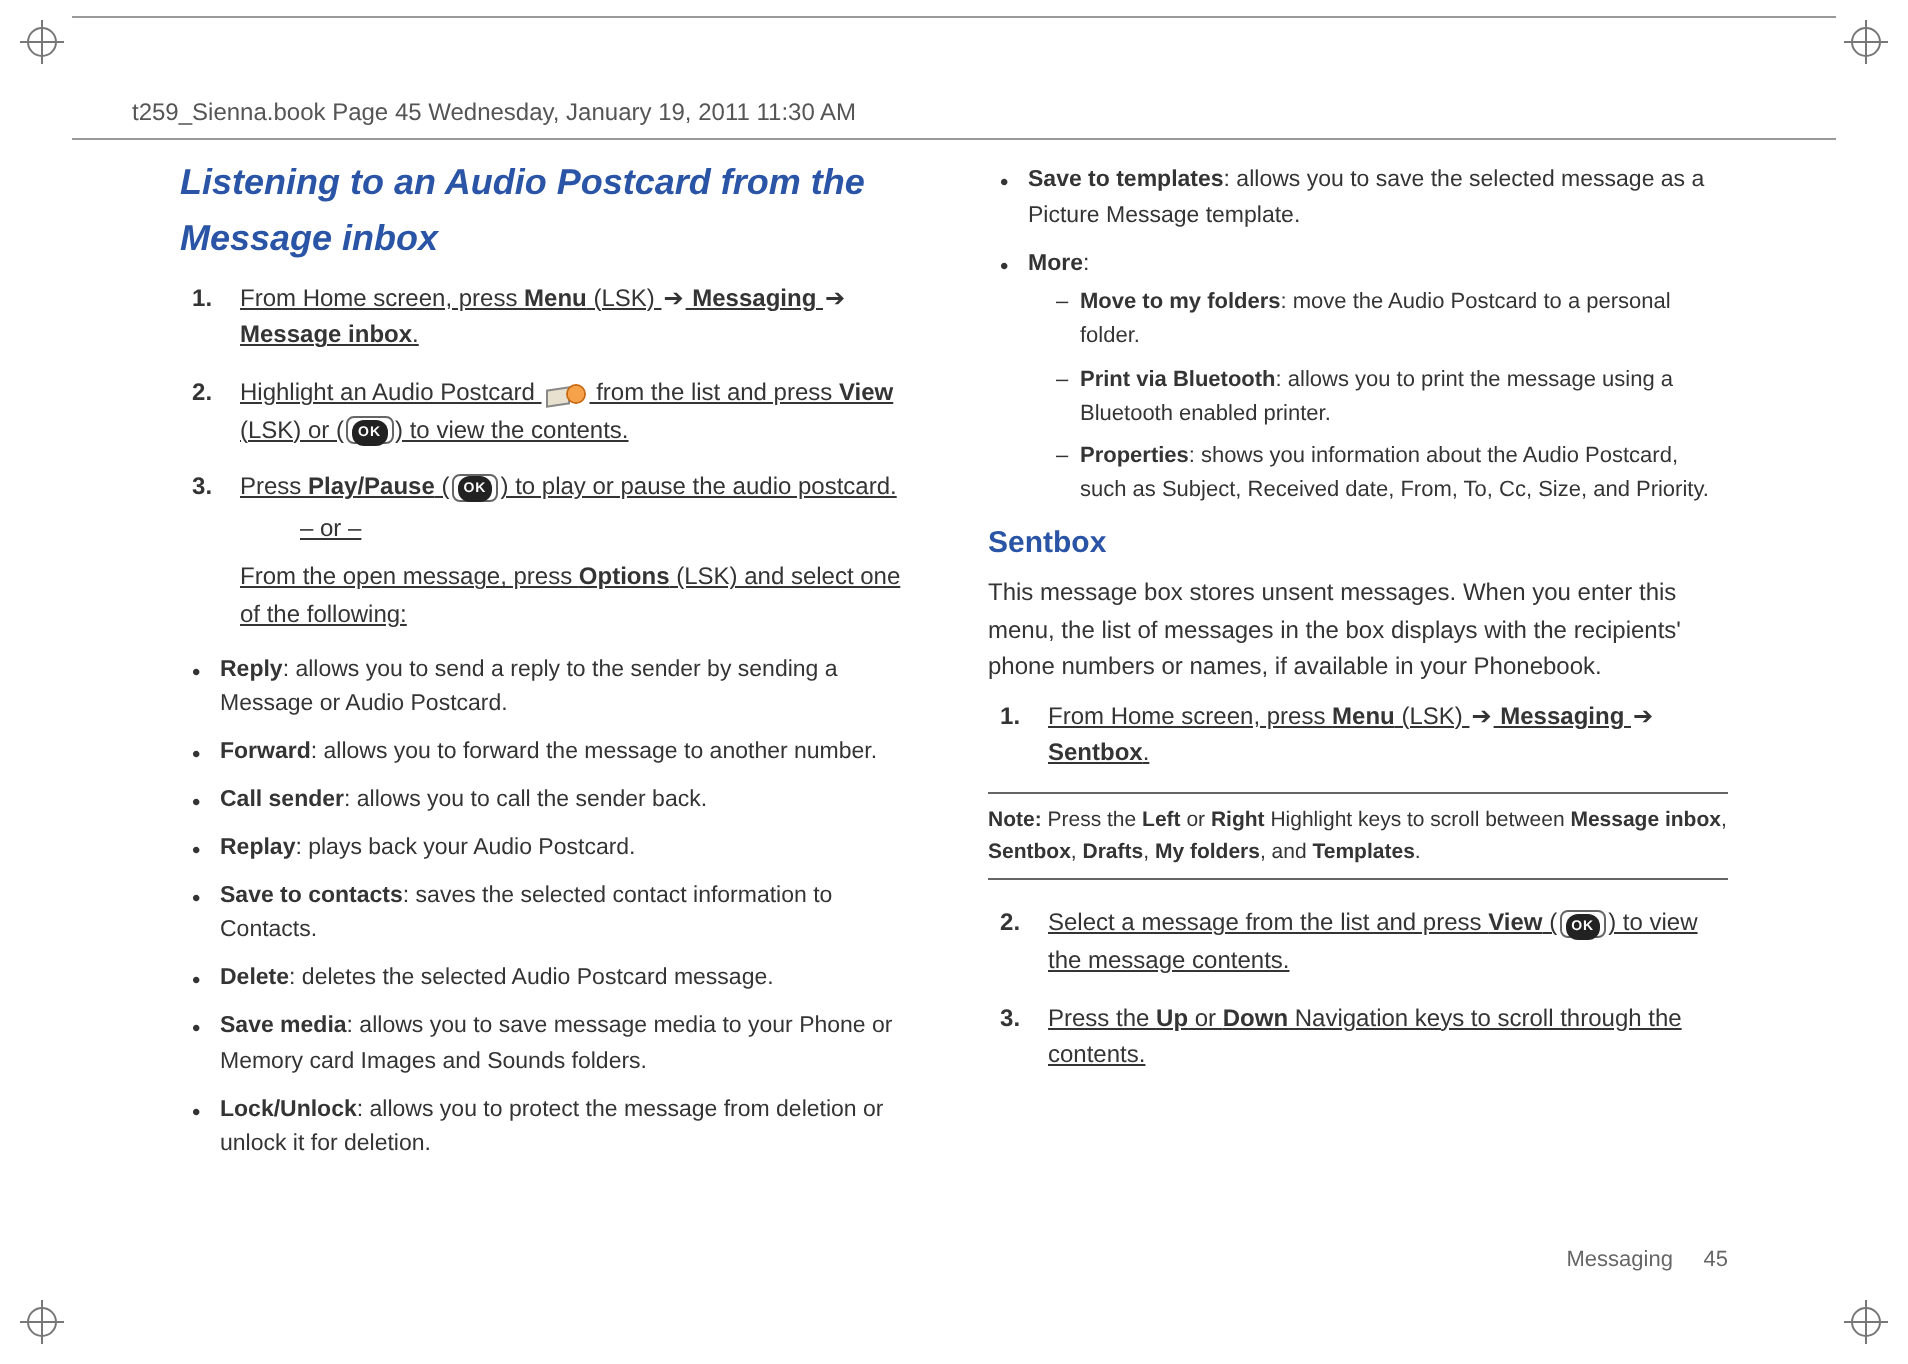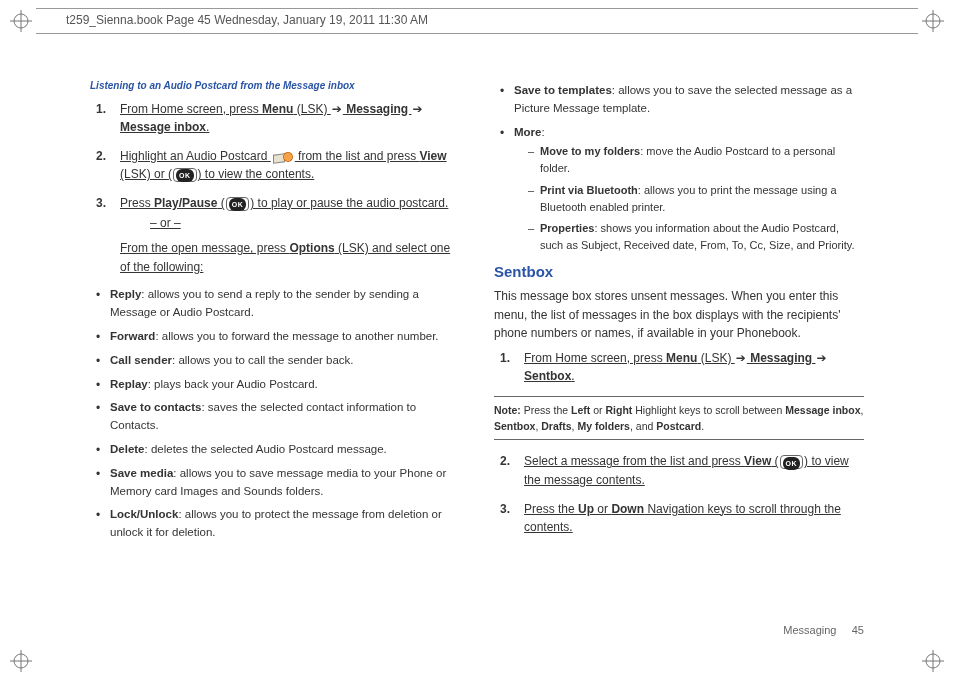--- a/index.html
+++ b/index.html
@@ -33,20 +33,21 @@
 
   .hdr-group {
     position: absolute;
     top: 8px; left: 36px; right: 36px;
   }
   .hdr-rule { border-top: 1px solid var(--rule); }
   .hdr-text {
     font-size: 12px;
     color: #555;
     padding: 4px 0 6px 30px;
+    margin-top: 36px;
   }
   .hdr-rule2 { border-top: 1px solid var(--rule); }
 
   .page {
     position: absolute;
     top: 78px;
     bottom: 60px;
     left: 90px;
     right: 90px;
     display: flex;
@@ -58,21 +59,21 @@
     line-height: 1.55;
     font-stretch: condensed;
     font-family: "Arial Narrow", Arial, Helvetica, sans-serif;
     color: #343434;
   }
 
   .sect-title {
     color: var(--blue);
     font-weight: 700;
     font-style: italic;
-    font-size: 10px;
+    font-size: 18px;
     margin: 0 0 6px;
   }
   .sect-head {
     color: var(--blue);
     font-weight: 700;
     font-size: 15px;
     margin: 4px 0 4px;
   }
   ol.steps {
     list-style: none;
@@ -280,21 +281,21 @@
     <div class="sect-head">Sentbox</div>
     <div>This message box stores unsent messages. When you enter this menu, the list of messages in the box displays with the recipients' phone numbers or names, if available in your Phonebook.</div>
 
     <ol class="steps" style="margin-top:6px">
       <li>
         <span>From Home screen, press </span><b>Menu</b><span> (LSK) </span><span class="arrow">➔</span><b> Messaging </b><span class="arrow">➔</span><b> Sentbox</b><span>.</span>
       </li>
     </ol>
 
     <div class="note">
-      <b>Note:</b><span> Press the </span><b>Left</b><span> or </span><b>Right</b><span> Highlight keys to scroll between </span><b>Message inbox</b><span>, </span><b>Sentbox</b><span>, </span><b>Drafts</b><span>, </span><b>My folders</b><span>, and </span><b>Postcard</b><span>.</span>
+      <b>Note:</b><span> Press the </span><b>Left</b><span> or </span><b>Right</b><span> Highlight keys to scroll between </span><b>Message inbox</b><span>, </span><b>Sentbox</b><span>, </span><b>Drafts</b><span>, </span><b>My folders</b><span>, and </span><b>Templates</b><span>.</span>
     </div>
 
     <ol class="steps" start="2" style="counter-reset: step 1">
       <li>
         <span>Select a message from the list and press </span><b>View</b><span> (</span><span class="icon-ok"><span class="pill">OK</span></span><span>) to view the message contents.</span>
       </li>
       <li>
         <span>Press the </span><b>Up</b><span> or </span><b>Down</b><span> Navigation keys to scroll through the contents.</span>
       </li>
     </ol>

